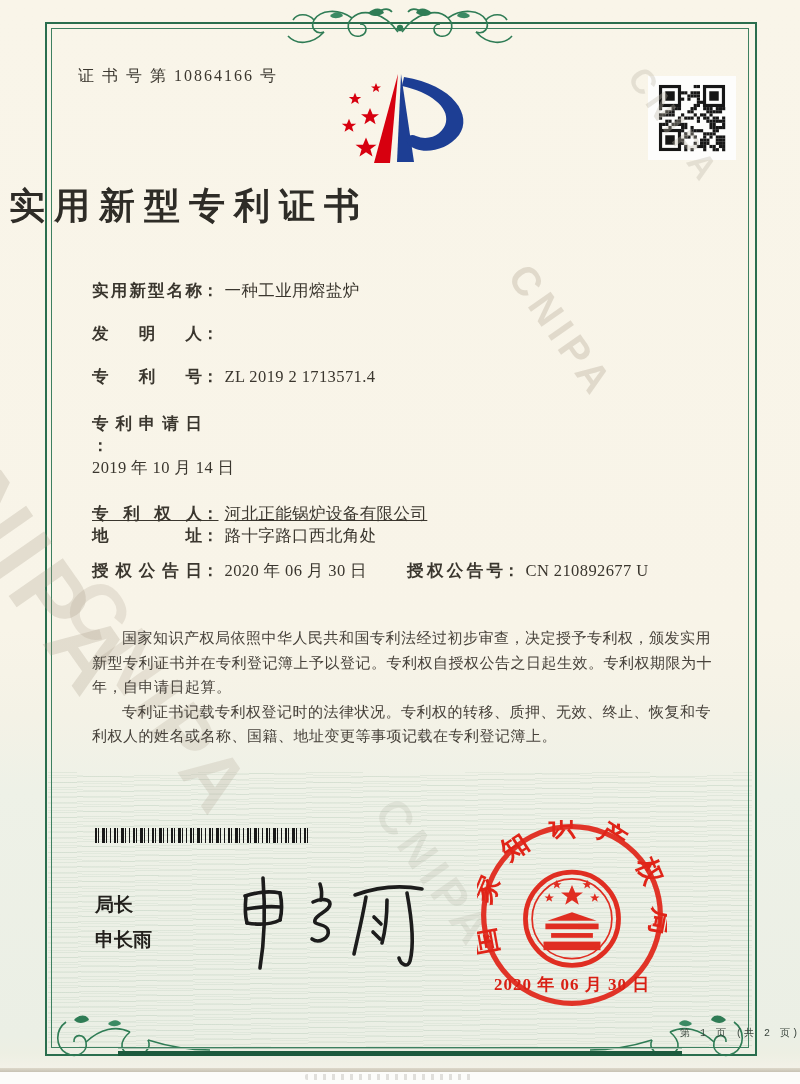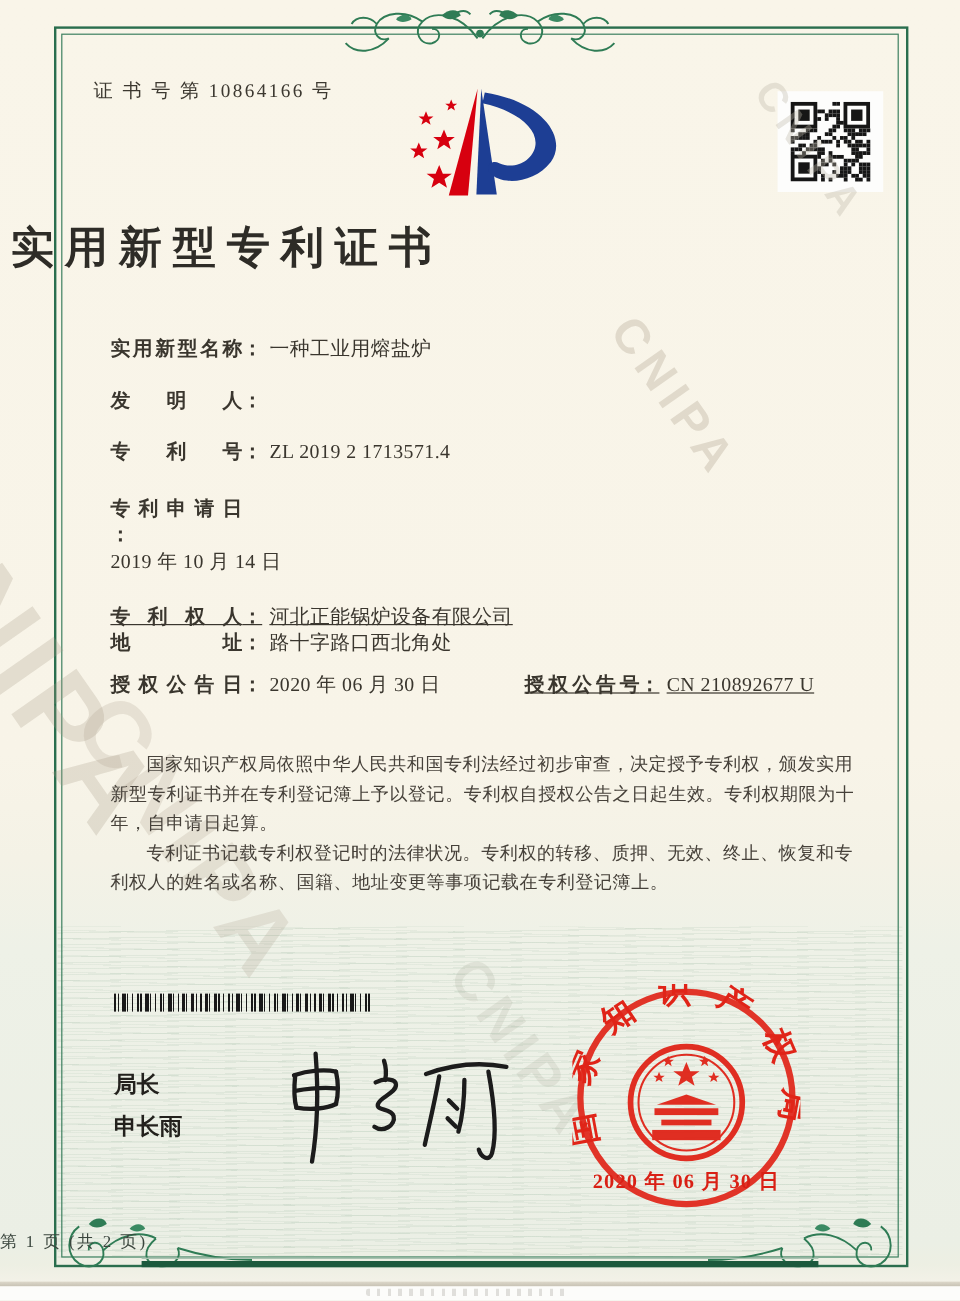--- a/index.html
+++ b/index.html
@@ -52,43 +52,43 @@
   
   .fields{position:absolute; left:92px; top:280px; width:622px; z-index:3;
     font-size:16.5px; color:#3a362e; line-height:22px;}
   .frow{display:flex; align-items:flex-start;}
   .frow .lbl{display:inline-block; width:110px; text-align:justify; text-align-last:justify;
     font-weight:600; flex:none;}
   .frow .colon{flex:none; font-weight:600; margin-right:6px;}
   .frow .val{font-weight:500; letter-spacing:.4px;}
   .mt33{margin-top:21px;} .mt25{margin-top:25px;flex-direction:column;} .mt24{margin-top:24px;text-decoration:underline;}
   .mt23{} .mt13{margin-top:13px;}
-  .grant-group2{margin-left:70px; display:flex;text-decoration:underline;}
+  .grant-group2{margin-left:40px; display:flex;}
   
   .paras{position:absolute; left:92px; top:626px; width:624px; z-index:3;
     font-size:15px; line-height:24.5px; color:#46413a; letter-spacing:.5px;}
   .paras p{margin:0; text-indent:2em;}
   
   .barcode{position:absolute; left:95px; top:828px; width:214px; height:15px; z-index:3;
     background:repeating-linear-gradient(90deg,
       #181818 0 2px, rgba(0,0,0,0) 2px 3px,
       #181818 3px 4px, rgba(0,0,0,0) 4px 7px,
       #181818 7px 10px, rgba(0,0,0,0) 10px 11px,
       #181818 11px 12px, rgba(0,0,0,0) 12px 15px,
       #181818 15px 16px, rgba(0,0,0,0) 16px 19px);}
   .officer{position:absolute; left:95px; top:894px; z-index:3;
     font-family:"Liberation Sans","DejaVu Sans",sans-serif; font-weight:700;
     font-size:19px; color:#23211d; line-height:22px;}
   .officer .name{margin-top:13px;}
   .signature{position:absolute; left:225px; top:862px; z-index:3;}
   .seal{position:absolute; left:477px; top:820px; width:190px; height:190px; z-index:4;}
   .seal-date{position:absolute; left:0; right:0; bottom:14px; text-align:center;
     color:#d92015; font-size:17px; font-weight:700; letter-spacing:1px;}
-  .footer{position:absolute; left:0; top:1026px; width:100%; text-align:left; z-index:3;
-    font-size:14px; letter-spacing:2px; color:#3a453d;}
+  .footer{position:absolute; left:0; top:1026px; width:100%; text-align:right; z-index:3;
+    font-size:10px; letter-spacing:2px; color:#3a453d;font-family:Liberation Mono, monospace;}
 </style>
 </head>
 <body>
 
 <div id="canvas">
 
   <div class="guilloche"></div>
   <div class="frame-outer"></div>
   <div class="frame-inner"></div>
 

